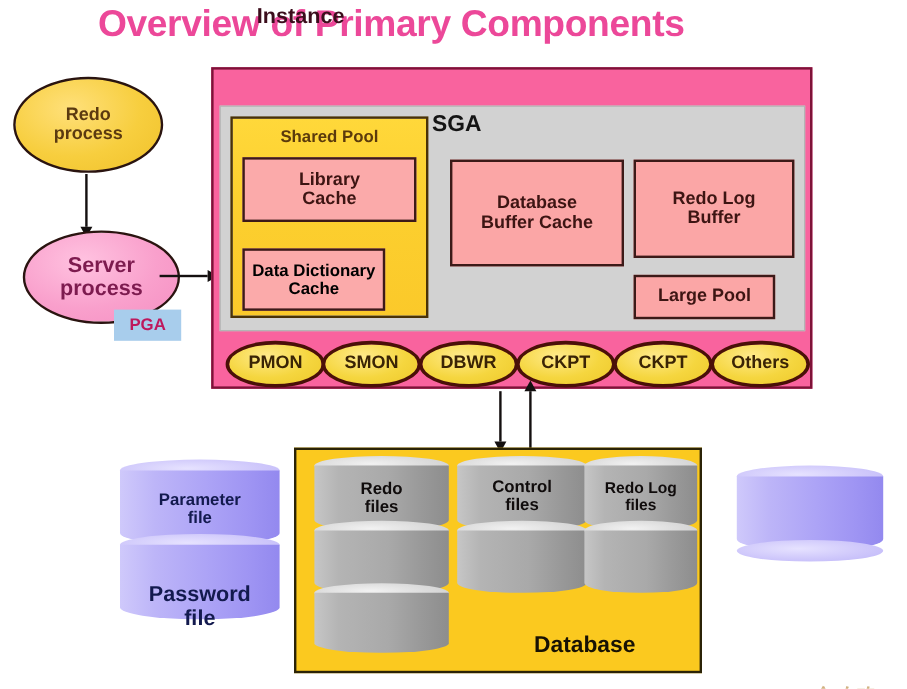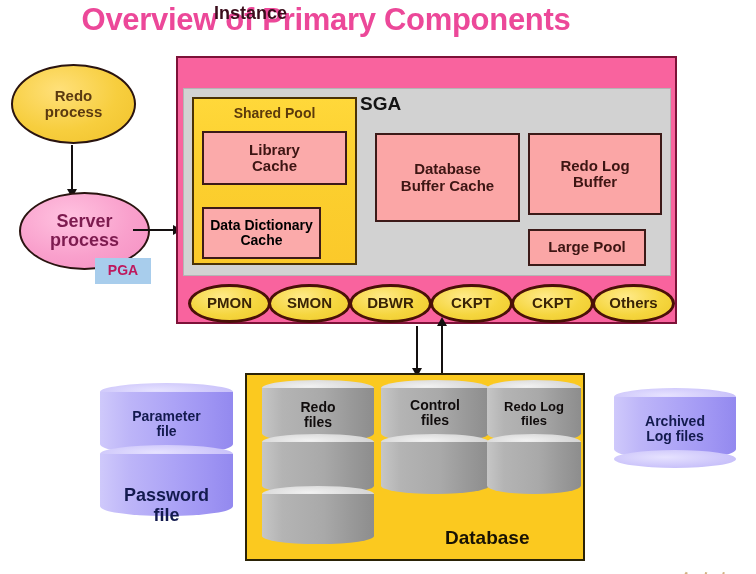--- a/index.html
+++ b/index.html
@@ -357,21 +357,17 @@
       <span>files</span>
     </div>
   </div>
 
   <div class="database-label">Database</div>
 
   <div class="pcyl" style="left:614px;top:388px;width:122px;height:96px;">
     <div class="pcap" style="top:0;"></div>
     <div class="pseg" style="top:9px;height:62px;"></div>
     <div class="pcap" style="top:62px;"></div>
-    <div class="plbl" style="top:26px;font-size:14px;">
-      <span>Archived</span><br>
-      <span>Log files</span>
-    </div>
   </div>
 
   <div class="watermark">全攻略</div>
 
 </div>
 
 </body></html>

